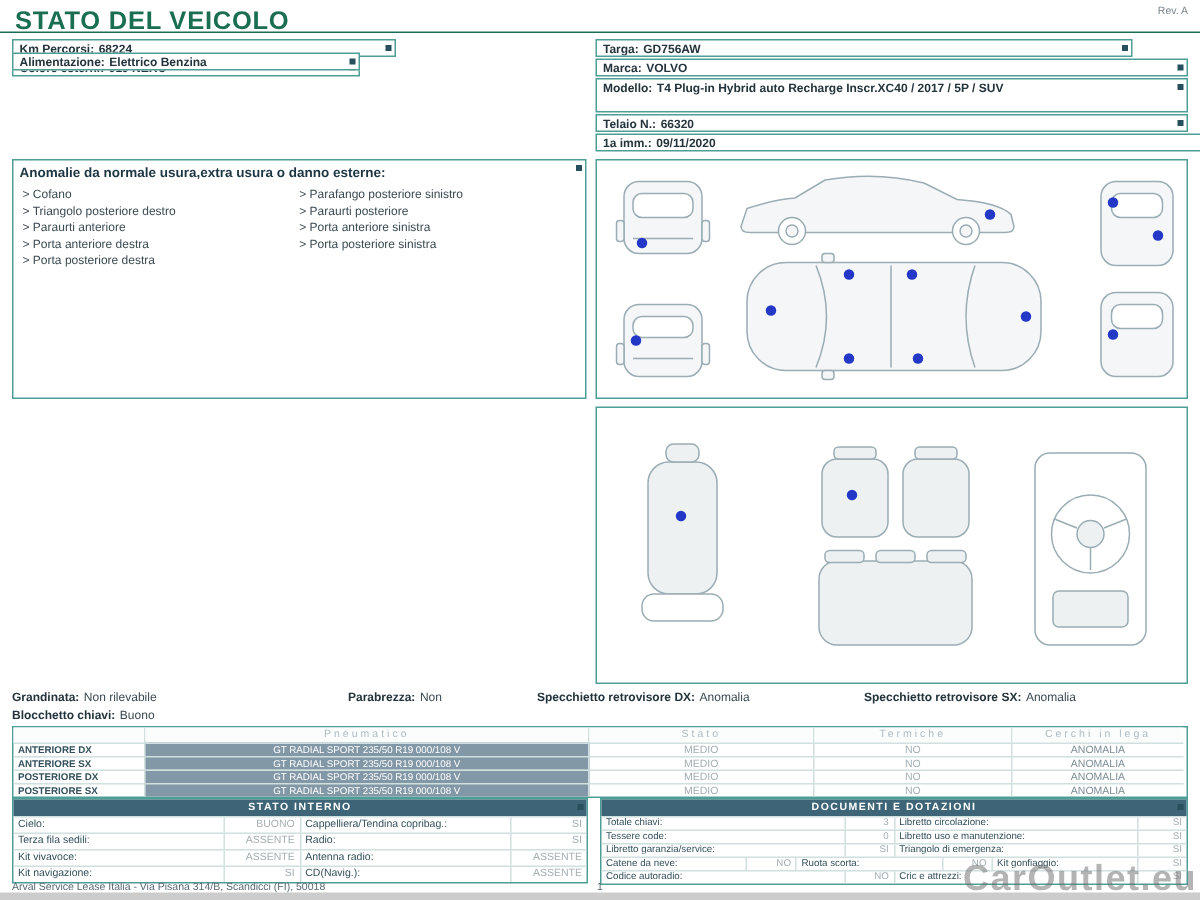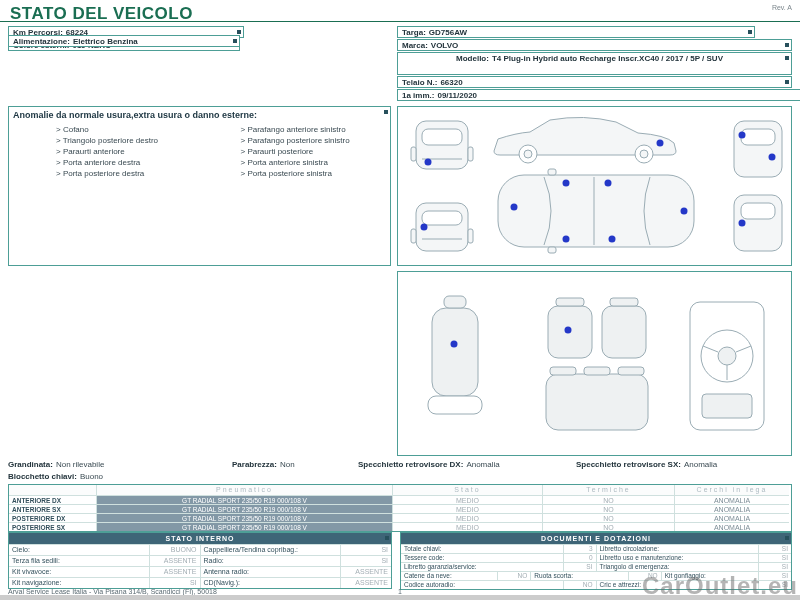--- a/index.html
+++ b/index.html
@@ -5,30 +5,30 @@
   html,body{margin:0;padding:0;background:#e9e9e9;}
   .page{position:relative;width:800px;height:600px;background:#ffffff;overflow:hidden;
         font-family:"Liberation Sans", sans-serif;color:#23343c;}
   
   .title{position:absolute;left:10px;top:4px;font-size:17px;font-weight:700;color:#1a6e52;letter-spacing:.5px;}
   .rev{position:absolute;right:8px;top:4px;font-size:7px;color:#7b868c;}
   .hrule{position:absolute;left:0;top:21px;width:800px;border-top:1px solid #1a6e52;}
   
   .field{position:absolute;height:12px;line-height:12px;border:1px solid #4d9e96;background:#fff;
          font-size:8px;padding:0 14px 0 4px;white-space:nowrap;overflow:hidden;box-sizing:border-box;}
-  .field.wrap{white-space:normal;line-height:11px;text-align:center;}
+  .field.wrap{white-space:normal;line-height:11px;}
   .fl{font-weight:700;margin-right:3px;}
   .fv{font-weight:700;}
   .sq{position:absolute;right:2px;top:3px;width:4px;height:4px;background:#27505c;}
   
   .section{position:absolute;border:1px solid #4d9e96;background:#fff;box-sizing:border-box;}
   .sec-h{position:relative;font-size:9px;font-weight:700;color:#1d3642;padding:3px 14px 2px 4px;}
   .cols{display:flex;padding:2px 6px;}
   .col{width:50%;}
-  .li{font-size:8px;color:#3a4a52;line-height:11px;white-space:nowrap;margin-left:41px;}
+  .li{font-size:8px;color:#3a4a52;line-height:11px;white-space:nowrap;}
   .li::before{content:"> ";}
   .diagram{position:absolute;border:1px solid #4d9e96;background:#fff;box-sizing:border-box;}
   .diagram svg{display:block;width:100%;height:100%;}
   
   .sline{position:absolute;font-size:8px;white-space:nowrap;}
   .sl{font-weight:700;}
   .sv{margin-left:3px;color:#3a4a52;}
   
   .tire-table{position:absolute;left:8px;top:484px;width:784px;border:1px solid #4d9e96;background:#fff;
               display:grid;grid-template-columns:88px 296px 150px 132px 114px;box-sizing:border-box;}
@@ -63,21 +63,21 @@
 </style>
 </head>
 <body>
 
 <div class="page">
 
   <div class="title">STATO DEL VEICOLO</div>
   <div class="rev">Rev. A</div>
   <div class="hrule"></div>
 
-  <div class="field" style="left:8px;top:26px;width:236px">
+  <div class="field" style="left:8px;top:26px;width:256px">
     <span class="fl">Km Percorsi:</span><span class="fv">68224</span>
     <span class="sq"></span>
   </div>
   <div class="field" style="left:8px;top:39px;width:232px">
     <span class="fl">Colore esterni:</span><span class="fv">019 NERO</span>
     <span class="sq"></span>
   </div>
   <div class="field" style="left:8px;top:35px;width:232px">
     <span class="fl">Alimentazione:</span><span class="fv">Elettrico Benzina</span>
     <span class="sq"></span>
@@ -108,21 +108,20 @@
     <div class="sec-h"><span>Anomalie da normale usura,extra usura o danno esterne:</span><span class="sq"></span></div>
     <div class="cols">
       <div class="col">
         <div class="li">Cofano</div>
         <div class="li">Triangolo posteriore destro</div>
         <div class="li">Paraurti anteriore</div>
         <div class="li">Porta anteriore destra</div>
         <div class="li">Porta posteriore destra</div>
       </div>
       <div class="col">
-        <div class="li">Parafango anteriore sinistro</div>
         <div class="li">Parafango posteriore sinistro</div>
         <div class="li">Paraurti posteriore</div>
         <div class="li">Porta anteriore sinistra</div>
         <div class="li">Porta posteriore sinistra</div>
       </div>
     </div>
   </div>
 
   <div class="diagram" style="left:397px;top:106px;width:395px;height:160px">
     <svg viewBox="0 0 393 158">

